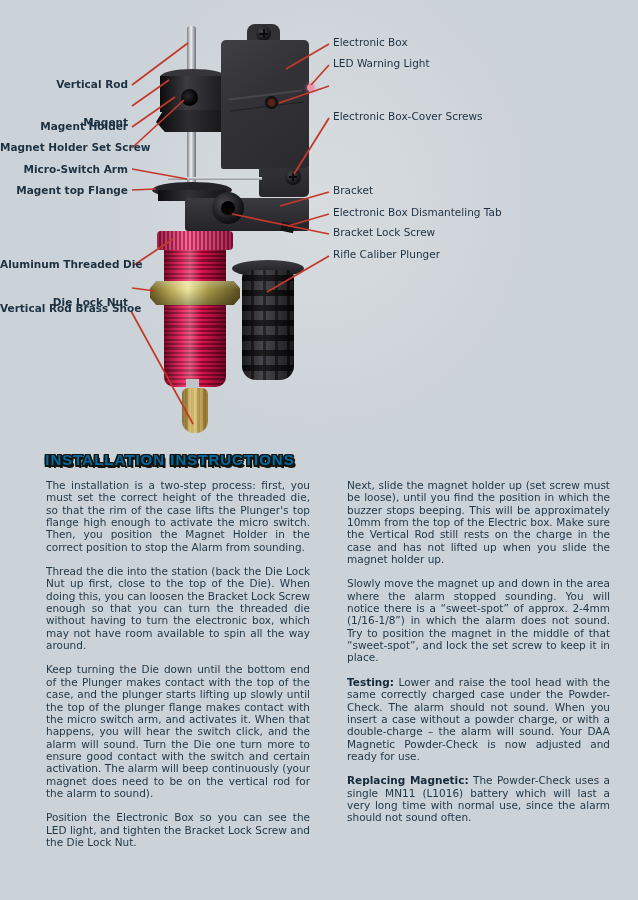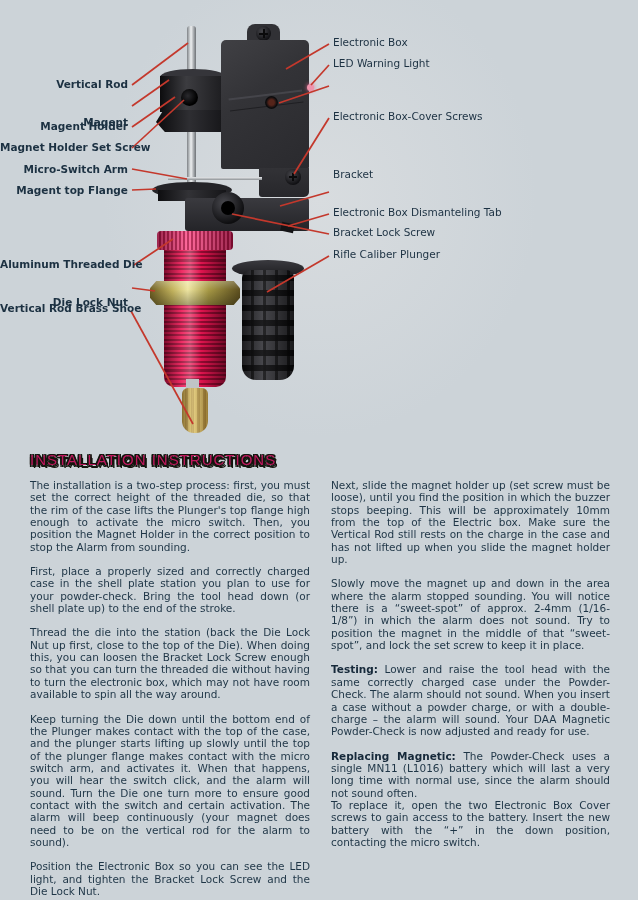--- a/index.html
+++ b/index.html
@@ -68,31 +68,31 @@
   #plunger-body{left:242px;top:270px;width:52px;height:110px;border-radius:8px 8px 14px 14px;
     background:linear-gradient(90deg,rgba(0,0,0,.5),rgba(255,255,255,.08) 40%,rgba(0,0,0,.55)),
       repeating-linear-gradient(90deg,transparent 0 9px,rgba(5,5,6,.7) 9px 12px),
       repeating-linear-gradient(0deg,#38383d 0 9px,#0b0b0d 9px 15px);}
   
   #callouts{left:0;top:0;width:638px;height:445px;}
   .lbl{position:absolute;font-size:10.5px;line-height:13px;color:#1c3142;white-space:nowrap;}
   .lbl.left{left:0;width:128px;text-align:right;font-weight:bold;}
   .lbl.right{left:333px;text-align:center;}
   
-  #title{left:30px;top:451px;width:280px;text-align:left;
-    font-family:"Liberation Sans",sans-serif;font-weight:normal;font-size:15px;letter-spacing:1px;
-    color:#be185d;
+  #title{left:30px;top:451px;width:280px;text-align:center;
+    font-family:"Liberation Sans",sans-serif;font-weight:bold;font-size:15px;letter-spacing:1px;
+    color:#0369a1;
     text-shadow:-1.5px -1.5px 0 #15150f,1.5px -1.5px 0 #15150f,-1.5px 1.5px 0 #15150f,
       1.5px 1.5px 0 #15150f,0 -1.5px 0 #15150f,0 1.5px 0 #15150f,-1.5px 0 0 #15150f,
       1.5px 0 0 #15150f,2.5px 2.5px 0 #15150f;}
   .col{position:absolute;top:479px;width:280px;font-size:10.5px;line-height:12.35px;
     color:#1e3546;text-align:justify;}
   #col-left{left:30px;}
   #col-right{left:331px;width:279px;}
-  .col p{margin:0 0 12px 0;}
+  .col p{margin:0 0 12px 16px;}
   .col p.tight{margin-bottom:0;}
   .col b{color:#16293a;}
 </style>
 </head>
 <body>
 
 <div id="page">
 
   <div class="abs" id="backdrop"></div>
 
@@ -156,36 +156,34 @@
   <div class="lbl left" style="top:141px">Magnet Holder Set Screw</div>
   <div class="lbl left" style="top:163px">Micro-Switch Arm</div>
   <div class="lbl left" style="top:184px">Magent top Flange</div>
   <div class="lbl left" style="top:258px">Aluminum Threaded Die</div>
   <div class="lbl left" style="top:296px">Die Lock Nut</div>
   <div class="lbl left" style="top:302px">Vertical Rod Brass Shoe</div>
 
   <div class="lbl right" style="top:36px">Electronic Box</div>
   <div class="lbl right" style="top:57px">LED Warning Light</div>
   <div class="lbl right" style="top:110px">Electronic Box-Cover Screws</div>
-  <div class="lbl right" style="top:168px">Bracket</div>
+  <div class="lbl right" style="top:184px">Bracket</div>
   <div class="lbl right" style="top:206px">Electronic Box Dismanteling Tab</div>
   <div class="lbl right" style="top:226px">Bracket Lock Screw</div>
   <div class="lbl right" style="top:248px">Rifle Caliber Plunger</div>
 
   <div class="abs" id="title">INSTALLATION INSTRUCTIONS</div>
 
   <div class="col" id="col-left">
     <p>The installation is a two-step process: first, you must set the correct height of the threaded die, so that the rim of the case lifts the Plunger's top flange high enough to activate the micro switch. Then, you position the Magnet Holder in the correct position to stop the Alarm from sounding.</p>
-    <p>First, place a properly sized and correctly charged case in the shell plate station you plan to use for your powder-check. Bring the tool head down (or shell plate up) to the end of the stroke.</p>
     <p>Thread the die into the station (back the Die Lock Nut up first, close to the top of the Die). When doing this, you can loosen the Bracket Lock Screw enough so that you can turn the threaded die without having to turn the electronic box, which may not have room available to spin all the way around.</p>
     <p>Keep turning the Die down until the bottom end of the Plunger makes contact with the top of the case, and the plunger starts lifting up slowly until the top of the plunger flange makes contact with the micro switch arm, and activates it. When that happens, you will hear the switch click, and the alarm will sound. Turn the Die one turn more to ensure good contact with the switch and certain activation. The alarm will beep continuously (your magnet does need to be on the vertical rod for the alarm to sound).</p>
     <p>Position the Electronic Box so you can see the LED light, and tighten the Bracket Lock Screw and the Die Lock Nut.</p>
   </div>
 
   <div class="col" id="col-right">
     <p>Next, slide the magnet holder up (set screw must be loose), until you find the position in which the buzzer stops beeping. This will be approximately 10mm from the top of the Electric box. Make sure the Vertical Rod still rests on the charge in the case and has not lifted up when you slide the magnet holder up.</p>
     <p>Slowly move the magnet up and down in the area where the alarm stopped sounding. You will notice there is a “sweet-spot” of approx. 2-4mm (1/16-1/8”) in which the alarm does not sound. Try to position the magnet in the middle of that “sweet-spot”, and lock the set screw to keep it in place.</p>
     <p><b>Testing:</b> <span>Lower and raise the tool head with the same correctly charged case under the Powder-Check. The alarm should not sound. When you insert a case without a powder charge, or with a double-charge – the alarm will sound. Your DAA Magnetic Powder-Check is now adjusted and ready for use.</span></p>
     <p class="tight"><b>Replacing Magnetic:</b> <span>The Powder-Check uses a single MN11 (L1016) battery which will last a very long time with normal use, since the alarm should not sound often.</span></p>
-    <p>To replace it, open the two Electronic Box Cover screws to gain access to the battery. Insert the new battery with the “+” in the down position, contacting the micro switch.</p>
   </div>
 
 </div>
 
 </body></html>

